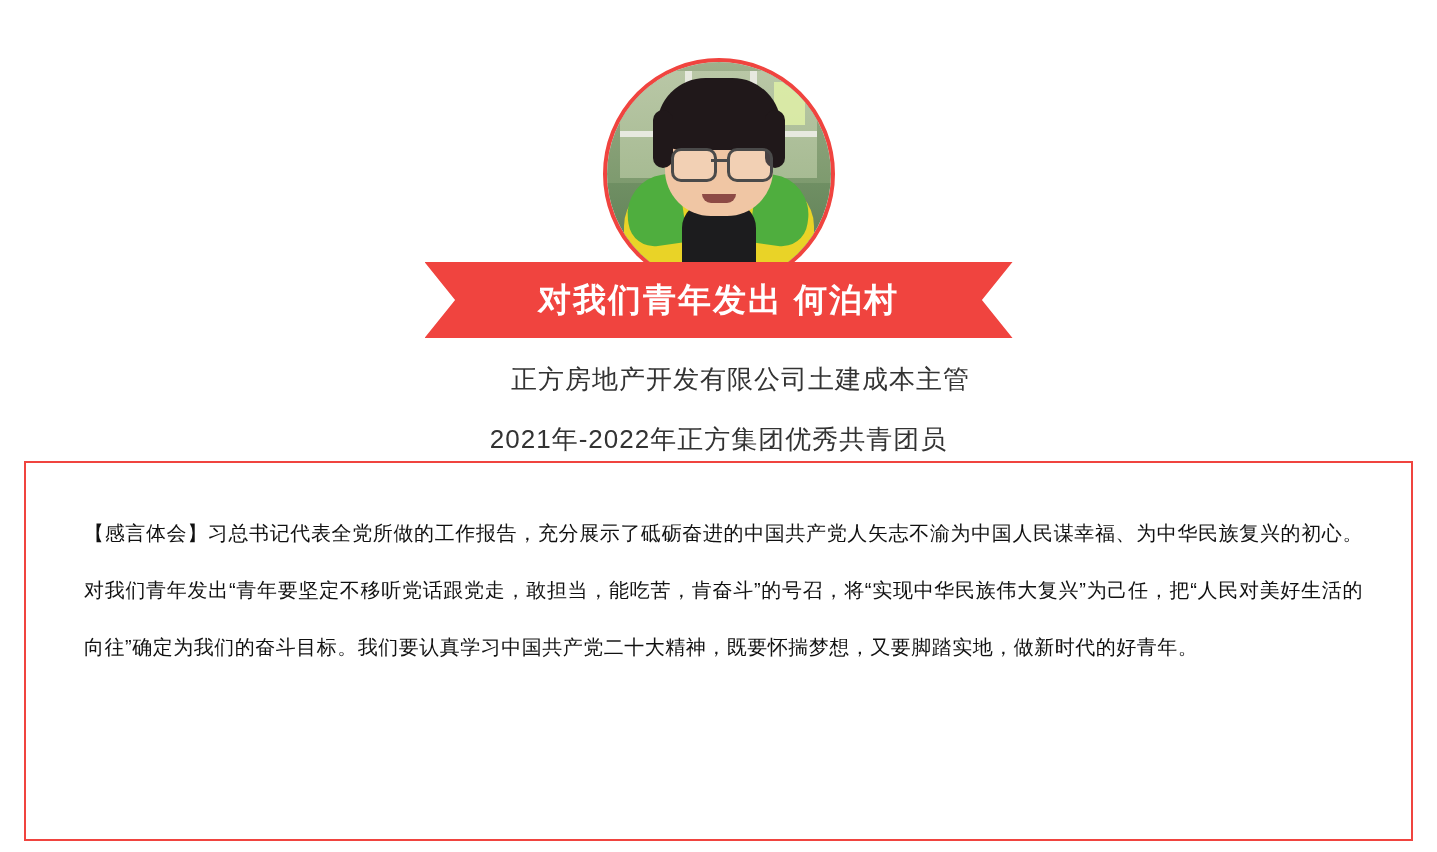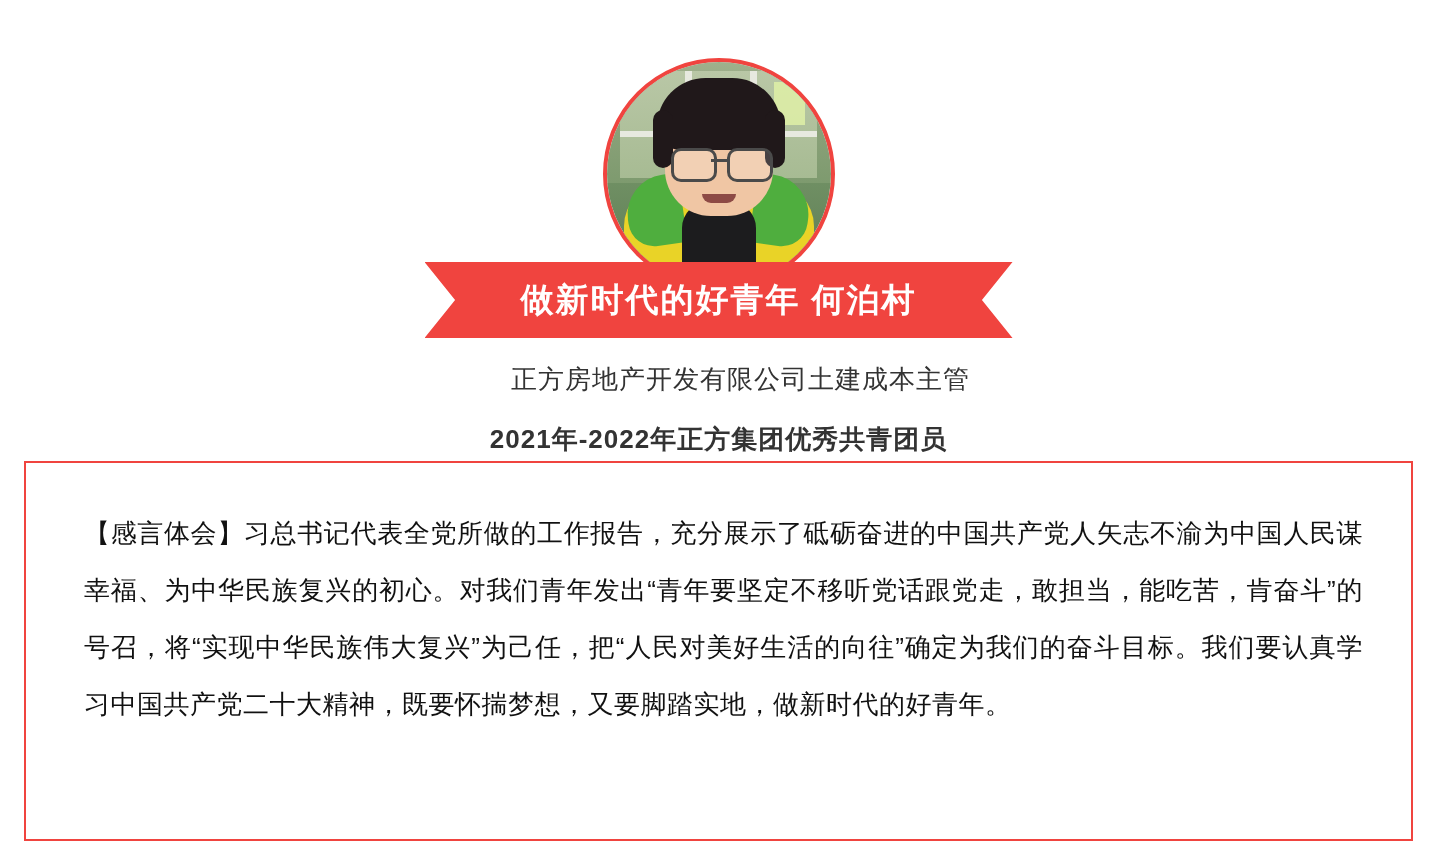--- a/index.html
+++ b/index.html
@@ -213,39 +213,39 @@
   
   .subtitle {
     position: absolute;
     left: 0; right: 0;
     text-align: center;
     color: #333333;
     font-size: 26px;
     letter-spacing: 1px;
   }
   .subtitle.line1 { top: 362px; margin-left: 44px; }
-  .subtitle.line2 { top: 422px; font-weight: bold; }
+  .subtitle.line2 { top: 422px; }
 
   
   .quote-box {
     position: absolute;
     left: 24px;
     top: 461px;
     width: 1389px;
     height: 380px;
     border: 2px solid #f0443f;
     box-sizing: border-box;
     background: #ffffff;
   }
   .quote-text {
     position: absolute;
     left: 58px;
     right: 48px;
     top: 42px;
-    font-size: 26px;
+    font-size: 20px;
     line-height: 57px;
     color: #111111;
     text-align: justify;
     letter-spacing: 0.5px;
   }
 </style>
 </head>
 <body>
 
 <div class="page">
@@ -271,21 +271,21 @@
       <div class="ph-hair-side-r"></div>
       <div class="ph-glass-l"></div>
       <div class="ph-glass-r"></div>
       <div class="ph-bridge"></div>
       <div class="ph-mouth"></div>
     </div>
   </div>
 
   <div class="ribbon">
     <div class="ribbon-body right-notch"></div>
-    <div class="ribbon-text">做新时代的好青年 何泊村</div>
+    <div class="ribbon-text">对我们青年发出 何泊村</div>
   </div>
 
   <div class="subtitle line1">正方房地产开发有限公司土建成本主管</div>
   <div class="subtitle line2">2021年-2022年正方集团优秀共青团员</div>
 
   <div class="quote-box">
     <div class="quote-text">【感言体会】习总书记代表全党所做的工作报告，充分展示了砥砺奋进的中国共产党人矢志不渝为中国人民谋幸福、为中华民族复兴的初心。对我们青年发出“青年要坚定不移听党话跟党走，敢担当，能吃苦，肯奋斗”的号召，将“实现中华民族伟大复兴”为己任，把“人民对美好生活的向往”确定为我们的奋斗目标。我们要认真学习中国共产党二十大精神，既要怀揣梦想，又要脚踏实地，做新时代的好青年。</div>
   </div>
 
 </div>

